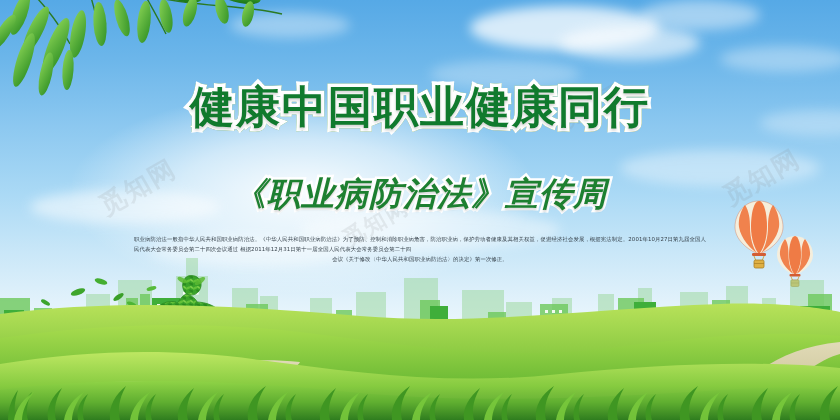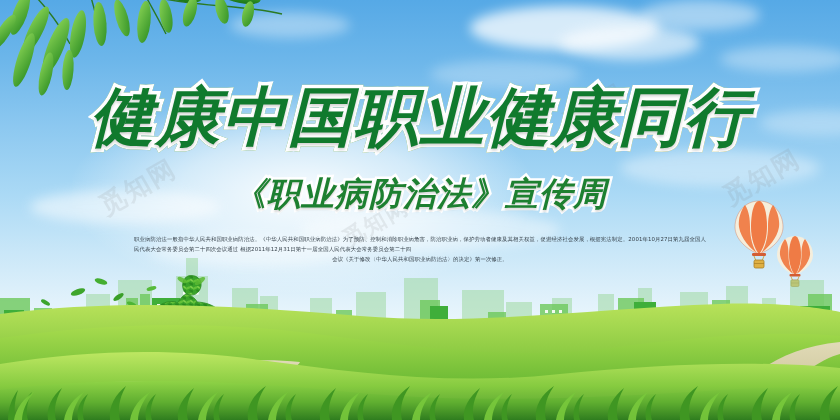--- a/index.html
+++ b/index.html
@@ -57,22 +57,22 @@
   .balloon { position:absolute; }
   .balloon svg { display:block; width:100%; height:100%; }
   .balloon-a { left:733px; top:200px; width:52px; height:72px; }
   .balloon-b { left:776px; top:235px; width:38px; height:54px; }
 
   
   .title-main {
     position:absolute; left:0; right:0; top:86px;
     text-align:center;
     font-family:"Liberation Serif","DejaVu Serif",serif;
-    font-size:64px; line-height:1;
-    font-weight:bold; font-style:italic;
+    font-size:44px; line-height:1;
+    font-weight:bold; 
     letter-spacing:2px;
     color:#107a2d;
     -webkit-text-stroke:7px #ffffff;
     paint-order:stroke fill;
     text-shadow:0 2px 3px rgba(0,0,0,.18);
     white-space:nowrap;
   }
   .title-main-inner {
     background:linear-gradient(175deg,#1c7f32 0%,#15822f 40%,#2a8c2a 62%,#7e9a1a 86%,#a8a31a 100%);
     -webkit-background-clip:text;

